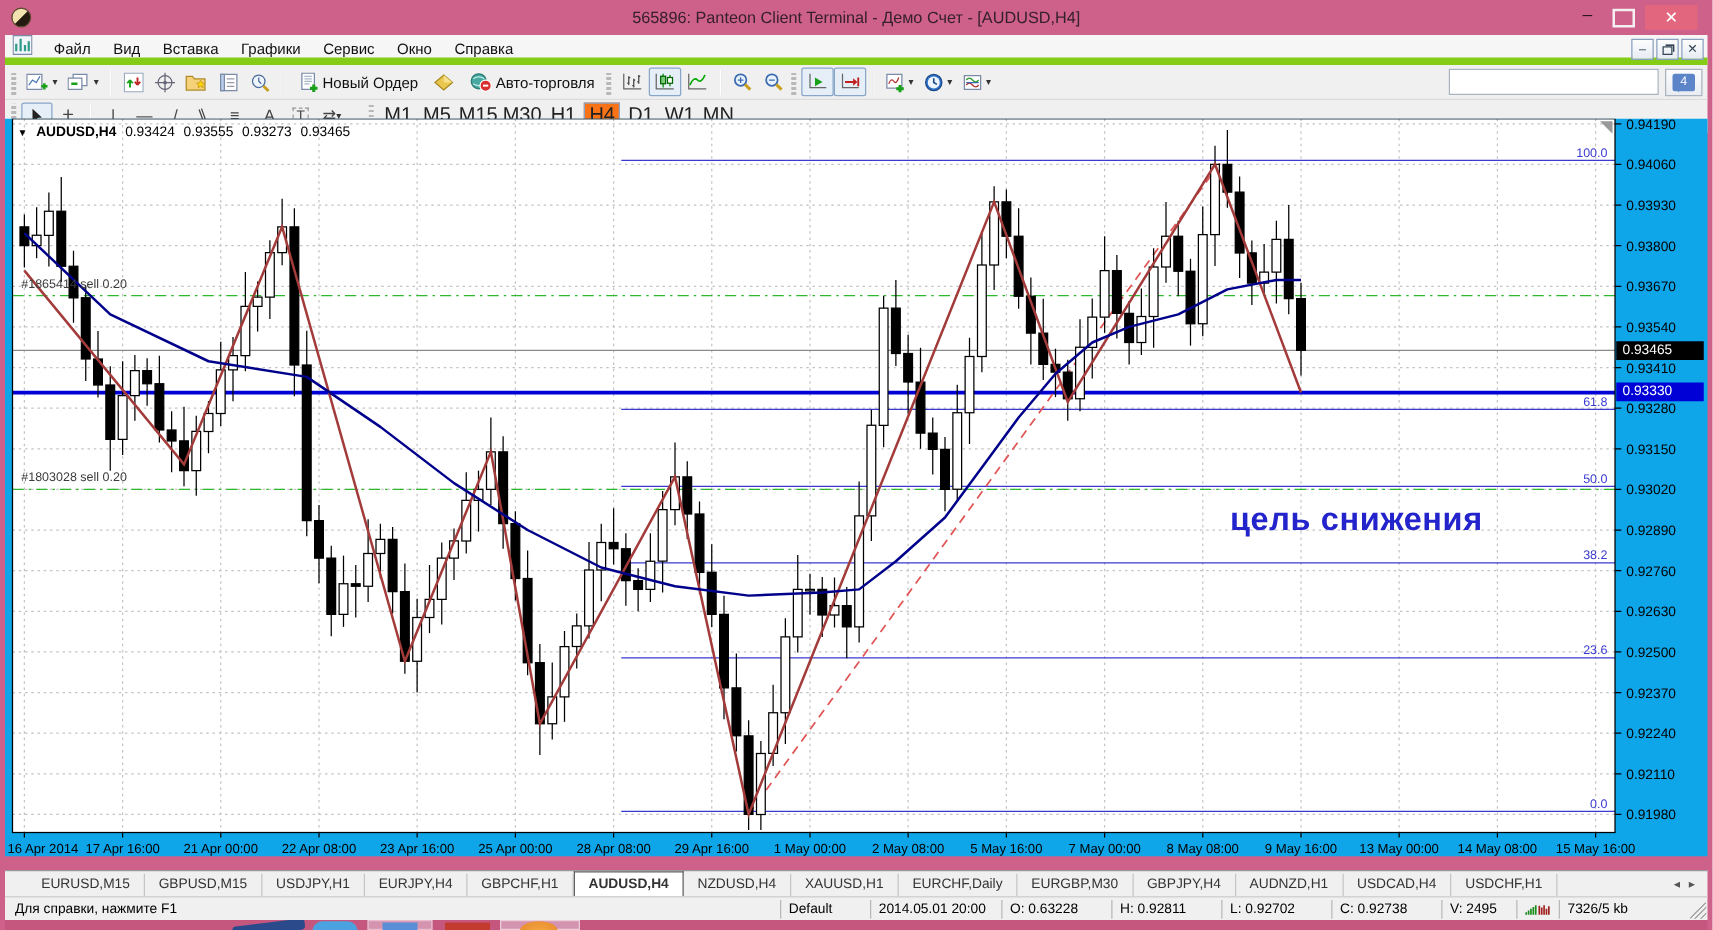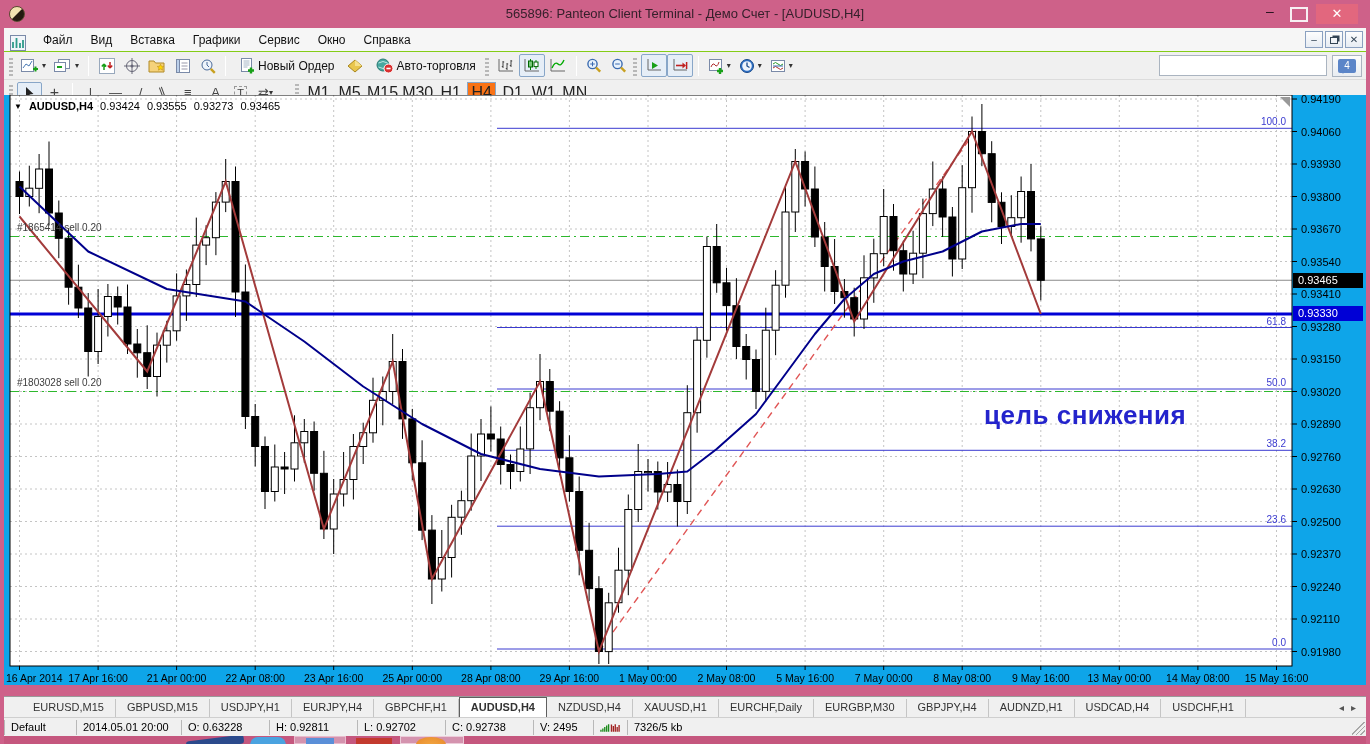--- a/index.html
+++ b/index.html
@@ -10,21 +10,21 @@
   .titlebar{position:absolute;left:0;top:0;right:0;height:28px;color:#36202b;font-size:13px}
   .app-logo{position:absolute;left:9px;top:6px;width:16px;height:16px;border-radius:50%;
     background:linear-gradient(135deg,#f2e2b0 48%,#241a10 52%);border:1px solid #5a4a30}
   .title-text{position:absolute;left:50%;top:6px;transform:translateX(-50%);white-space:nowrap}
   .win-controls{position:absolute;right:12px;top:4px;display:flex;gap:8px;align-items:center}
   .btn-min{width:24px;height:16px;color:#2a1420;font-size:14px;text-align:center;line-height:10px}
   .btn-max{width:18px;height:15px;border:2px solid #f7f0f3;margin-top:1px}
   .btn-close{width:42px;height:20px;background:#e2677e;color:#fff;text-align:center;line-height:19px;font-size:13px}
   
   .menubar{position:absolute;left:4px;right:4px;top:28px;height:24px;background:#f6f6f6;
-    border-bottom:1px solid #84cc16;display:flex;align-items:flex-end;font-size:12px;color:#111}
+    border-bottom:6px solid #84cc16;display:flex;align-items:flex-start;font-size:12px;color:#111}
   .mb-icon{margin:0 8px 0 6px;display:flex}
   .menu-item{padding:4px 9px}
   .mdi{position:absolute;right:3px;top:3px;display:flex;gap:2px}
   .mdi-btn{width:18px;height:17px;border:1px solid #8aa0c0;background:linear-gradient(#fdfdfd,#e7ecf3);
     display:flex;align-items:center;justify-content:center;font-size:10px;color:#345}
   .mdi-restore-glyph{width:8px;height:7px;border:1px solid #345;box-shadow:2px -2px 0 -0.5px #345;margin-top:2px}
   
   .toolbar{position:absolute;left:4px;right:4px;background:#f0f0f0;display:flex;align-items:center}
   #toolbar1{top:52px;height:28px;border-bottom:1px solid #dcdcdc;padding-left:4px}
   #toolbar2{top:80px;height:26px;border-bottom:1px solid #c9c9c9;padding-left:4px}
@@ -716,20 +716,21 @@
     <div class="tab">AUDNZD,H1</div>
     <div class="tab">USDCAD,H4</div>
     <div class="tab">USDCHF,H1</div>
     <div class="tab-arrows">
       <span>◂</span>
       <span>▸</span>
     </div>
   </div>
 
   <div class="statusbar">
+    <span class="sb sb-help">Для справки, нажмите F1</span>
     <span class="sb sb-profile">Default</span>
     <span class="sb sb-time">2014.05.01 20:00</span>
     <span class="sb sb-o">O: 0.63228</span>
     <span class="sb sb-h">H: 0.92811</span>
     <span class="sb sb-l">L: 0.92702</span>
     <span class="sb sb-c">C: 0.92738</span>
     <span class="sb sb-v">V: 2495</span>
     <span class="sb sb-traffic">
       <svg width="22" height="12" viewBox="0 0 22 12">
           <path d="M1 11V9M3 11V7.5M5 11V6M7 11V4.5M9 11V3" stroke="#1a8a1a" stroke-width="1.4"></path>

